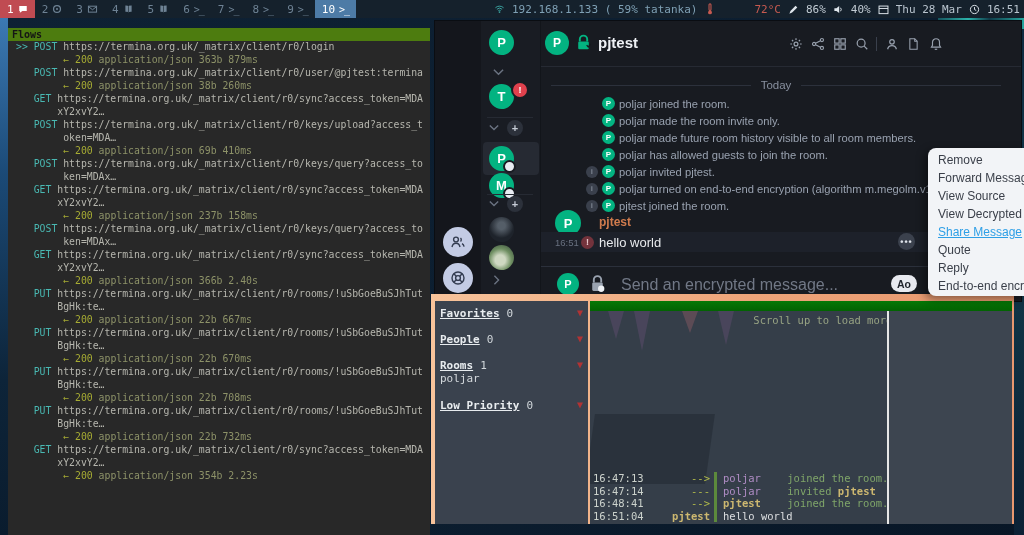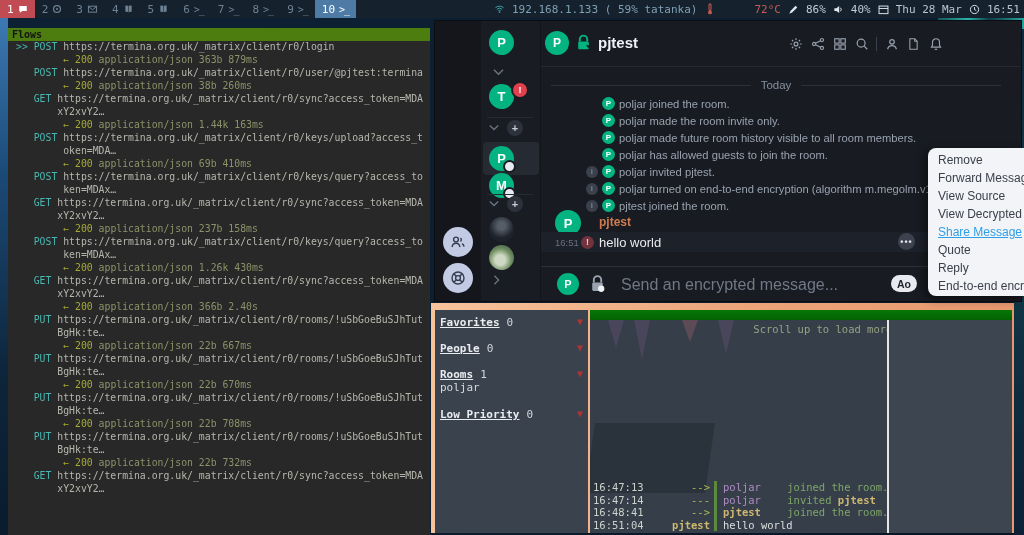--- a/index.html
+++ b/index.html
@@ -85,21 +85,21 @@
       display:flex;align-items:center;justify-content:center;}
 
   
   .ctx{left:928px;top:148px;width:96px;height:148px;background:#f2f4f7;border-radius:8px 0 0 8px;
        box-shadow:-3px 3px 10px rgba(0,0,0,.45);padding-top:3px;box-sizing:border-box;z-index:50;}
   .ctx-item{height:18px;line-height:18px;padding-left:10px;font-size:12px;color:#3a3f49;
             white-space:nowrap;overflow:hidden;}
   .ctx-item.link{color:#2e9fe6;text-decoration:underline;}
 
   
-  .bwin{left:431px;top:303px;width:583px;height:230px;background:linear-gradient(90deg,#f7c39b,#eda479 55%,#e8986f);}
+  .bwin{left:431px;top:294px;width:583px;height:230px;background:linear-gradient(90deg,#f7c39b,#eda479 55%,#e8986f);}
   .bcontent{left:4px;top:7px;right:0;bottom:0;}
   .rooms-pane{left:0;top:0;width:153px;bottom:0;background:#3a424e;font-family:"DejaVu Sans Mono",monospace;}
   .grp-head{position:absolute;left:5px;font-size:11px;font-weight:bold;color:#e8ecef;}
   .grp-head u{text-decoration:underline;}
   .grp-count{font-weight:normal;color:#d0d6da;margin-left:7px;}
   .grp-tri{position:absolute;right:5px;color:#b13334;font-size:10px;}
   .grp-item{position:absolute;left:5px;font-size:11px;color:#d4d9dd;}
   .greenbar{left:155px;right:2px;top:0;height:10px;background:linear-gradient(#067806,#026202);}
   .mid-pane{left:155px;top:10px;width:337px;bottom:0;background:#353e49;overflow:hidden;}
   .art-tri{position:absolute;top:0;width:0;height:0;border-left:8px solid transparent;border-right:8px solid transparent;
@@ -240,49 +240,48 @@
 
   <div class="abs mitm">
     <div class="mitm-head">Flows</div>
     <div class="mitm-body">
         <div class="tl"><span class="mk">&gt;&gt; </span><span class="me">POST</span><span class="u"> https://termina.org.uk/_matrix/client/r0/login</span></div>
         <div class="tl"><span class="ok">        ← 200</span><span class="rs"> application/json 363b 879ms</span></div>
         <div class="tl"><span class="me">   POST</span><span class="u"> https://termina.org.uk/_matrix/client/r0/user/@pjtest:termina</span></div>
         <div class="tl"><span class="ok">        ← 200</span><span class="rs"> application/json 38b 260ms</span></div>
         <div class="tl"><span class="me">   GET</span><span class="u"> https://termina.org.uk/_matrix/client/r0/sync?access_token=MDA</span></div>
         <div class="tl"><span class="u">       xY2xvY2…</span></div>
-        <div class="tl"><span class="ok">        ← 200</span><span class="rs"> application/json 1.44k 163ms</span></div>
         <div class="tl"><span class="me">   POST</span><span class="u"> https://termina.org.uk/_matrix/client/r0/keys/upload?access_t</span></div>
         <div class="tl"><span class="u">        oken=MDA…</span></div>
         <div class="tl"><span class="ok">        ← 200</span><span class="rs"> application/json 69b 410ms</span></div>
         <div class="tl"><span class="me">   POST</span><span class="u"> https://termina.org.uk/_matrix/client/r0/keys/query?access_to</span></div>
         <div class="tl"><span class="u">        ken=MDAx…</span></div>
         <div class="tl"><span class="me">   GET</span><span class="u"> https://termina.org.uk/_matrix/client/r0/sync?access_token=MDA</span></div>
         <div class="tl"><span class="u">       xY2xvY2…</span></div>
         <div class="tl"><span class="ok">        ← 200</span><span class="rs"> application/json 237b 158ms</span></div>
         <div class="tl"><span class="me">   POST</span><span class="u"> https://termina.org.uk/_matrix/client/r0/keys/query?access_to</span></div>
         <div class="tl"><span class="u">        ken=MDAx…</span></div>
-        <div class="tl"><span class="ok">        ← 200</span><span class="rs"> application/json 1.26k 430ms</span></div>
         <div class="tl"><span class="me">   GET</span><span class="u"> https://termina.org.uk/_matrix/client/r0/sync?access_token=MDA</span></div>
         <div class="tl"><span class="u">       xY2xvY2…</span></div>
         <div class="tl"><span class="ok">        ← 200</span><span class="rs"> application/json 366b 2.40s</span></div>
         <div class="tl"><span class="me">   PUT</span><span class="u"> https://termina.org.uk/_matrix/client/r0/rooms/!uSbGoeBuSJhTut</span></div>
         <div class="tl"><span class="u">       BgHk:te…</span></div>
         <div class="tl"><span class="ok">        ← 200</span><span class="rs"> application/json 22b 667ms</span></div>
         <div class="tl"><span class="me">   PUT</span><span class="u"> https://termina.org.uk/_matrix/client/r0/rooms/!uSbGoeBuSJhTut</span></div>
         <div class="tl"><span class="u">       BgHk:te…</span></div>
         <div class="tl"><span class="ok">        ← 200</span><span class="rs"> application/json 22b 670ms</span></div>
         <div class="tl"><span class="me">   PUT</span><span class="u"> https://termina.org.uk/_matrix/client/r0/rooms/!uSbGoeBuSJhTut</span></div>
         <div class="tl"><span class="u">       BgHk:te…</span></div>
         <div class="tl"><span class="ok">        ← 200</span><span class="rs"> application/json 22b 708ms</span></div>
         <div class="tl"><span class="me">   PUT</span><span class="u"> https://termina.org.uk/_matrix/client/r0/rooms/!uSbGoeBuSJhTut</span></div>
         <div class="tl"><span class="u">       BgHk:te…</span></div>
         <div class="tl"><span class="ok">        ← 200</span><span class="rs"> application/json 22b 732ms</span></div>
         <div class="tl"><span class="me">   GET</span><span class="u"> https://termina.org.uk/_matrix/client/r0/sync?access_token=MDA</span></div>
         <div class="tl"><span class="u">       xY2xvY2…</span></div>
+        <div class="tl"><span class="ok">        ← 200</span><span class="rs"> application/json 354b 2.23s</span></div>
       </div>
   </div>
 
   <div class="abs riot">
     <div class="abs rail">
       <div class="abs rail-btn" style="bottom:44px;">
         <svg width="16" height="16" viewBox="0 0 16 16">
             <circle cx="6" cy="5.5" r="2.4" fill="none" stroke="currentColor" stroke-width="1.4"></circle>
             <path d="M2 13c.5-2.5 2-3.7 4-3.7s3.5 1.2 4 3.7" fill="none" stroke="currentColor" stroke-width="1.4"></path>
             <path d="M10.5 4a2.3 2.3 0 0 1 0 3.4M12 9.6c1.2.5 1.8 1.5 2.1 3" fill="none" stroke="currentColor" stroke-width="1.4"></path>

